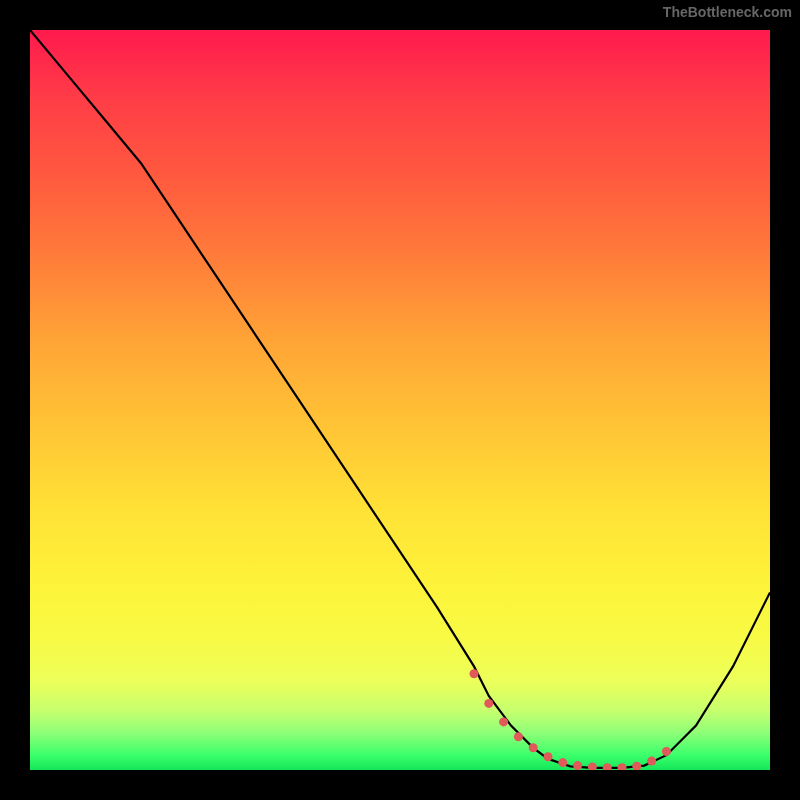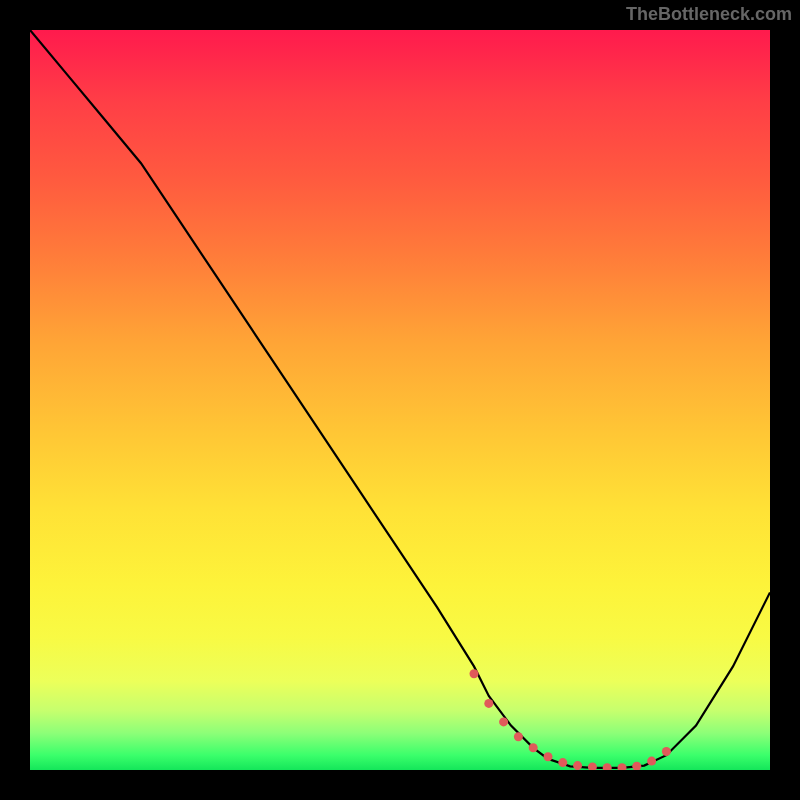--- a/index.html
+++ b/index.html
@@ -11,21 +11,21 @@
     width: 800px;
     height: 800px;
     background: #000;
   }
 
   .watermark {
     position: absolute;
     top: 4px;
     right: 8px;
     color: #666;
-    font-size: 18px;
+    font-size: 14px;
     font-weight: bold;
     z-index: 10;
     font-family: Arial, sans-serif;
   }
 
   .plot-area {
     position: absolute;
     left: 30px;
     top: 30px;
     width: 740px;

